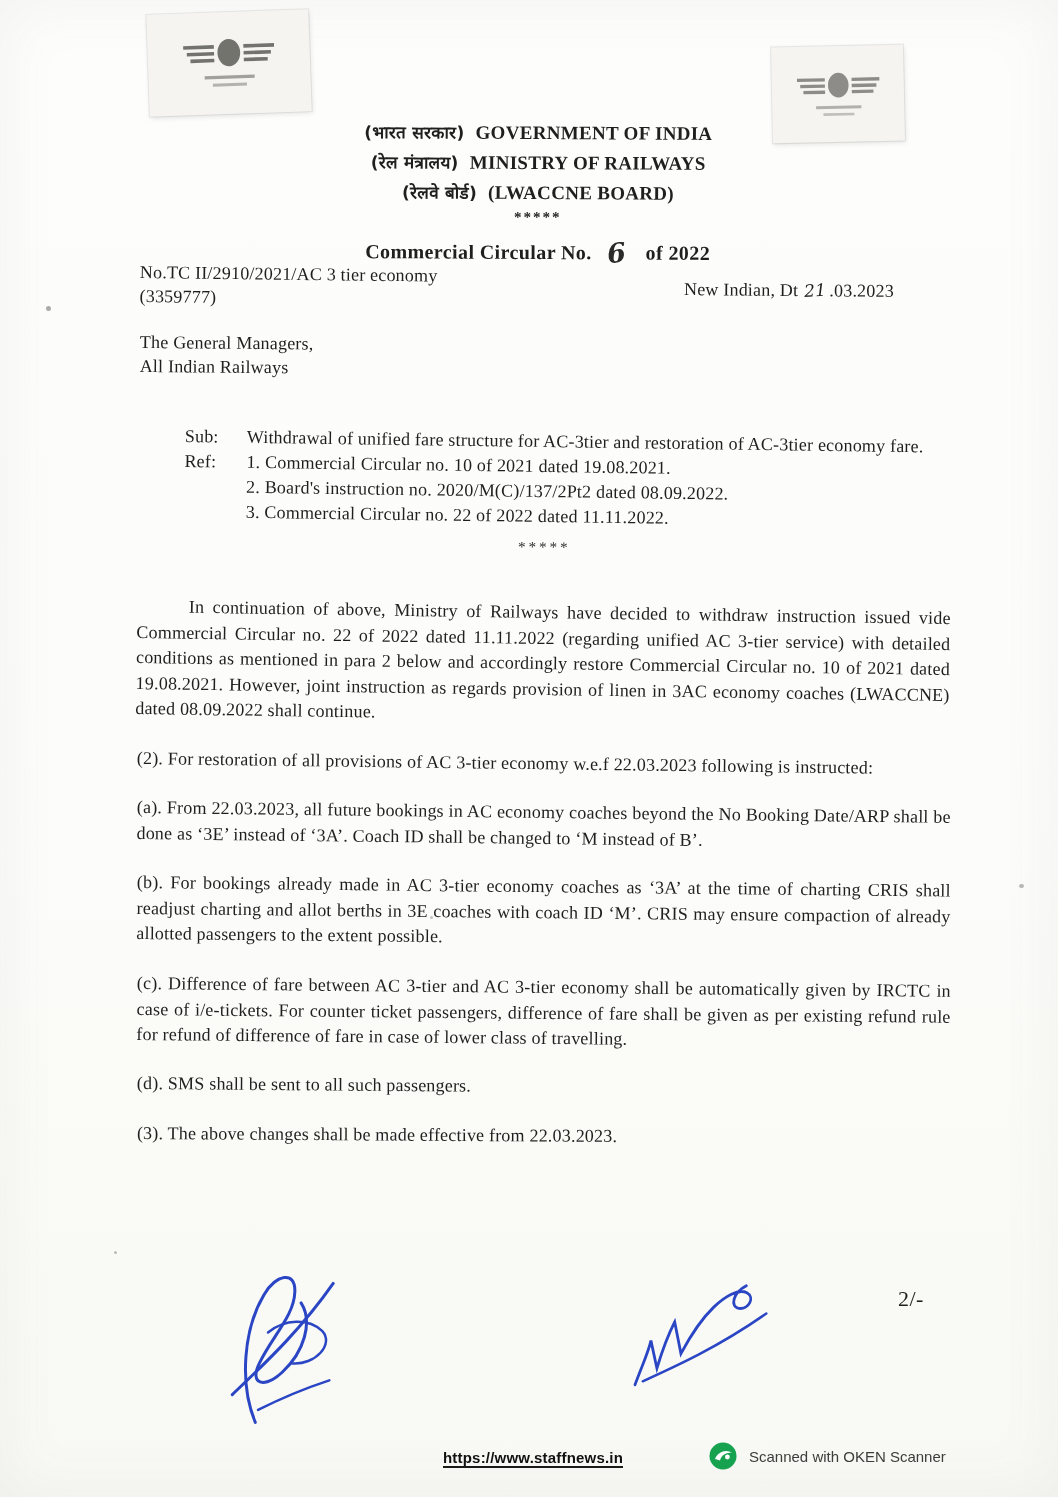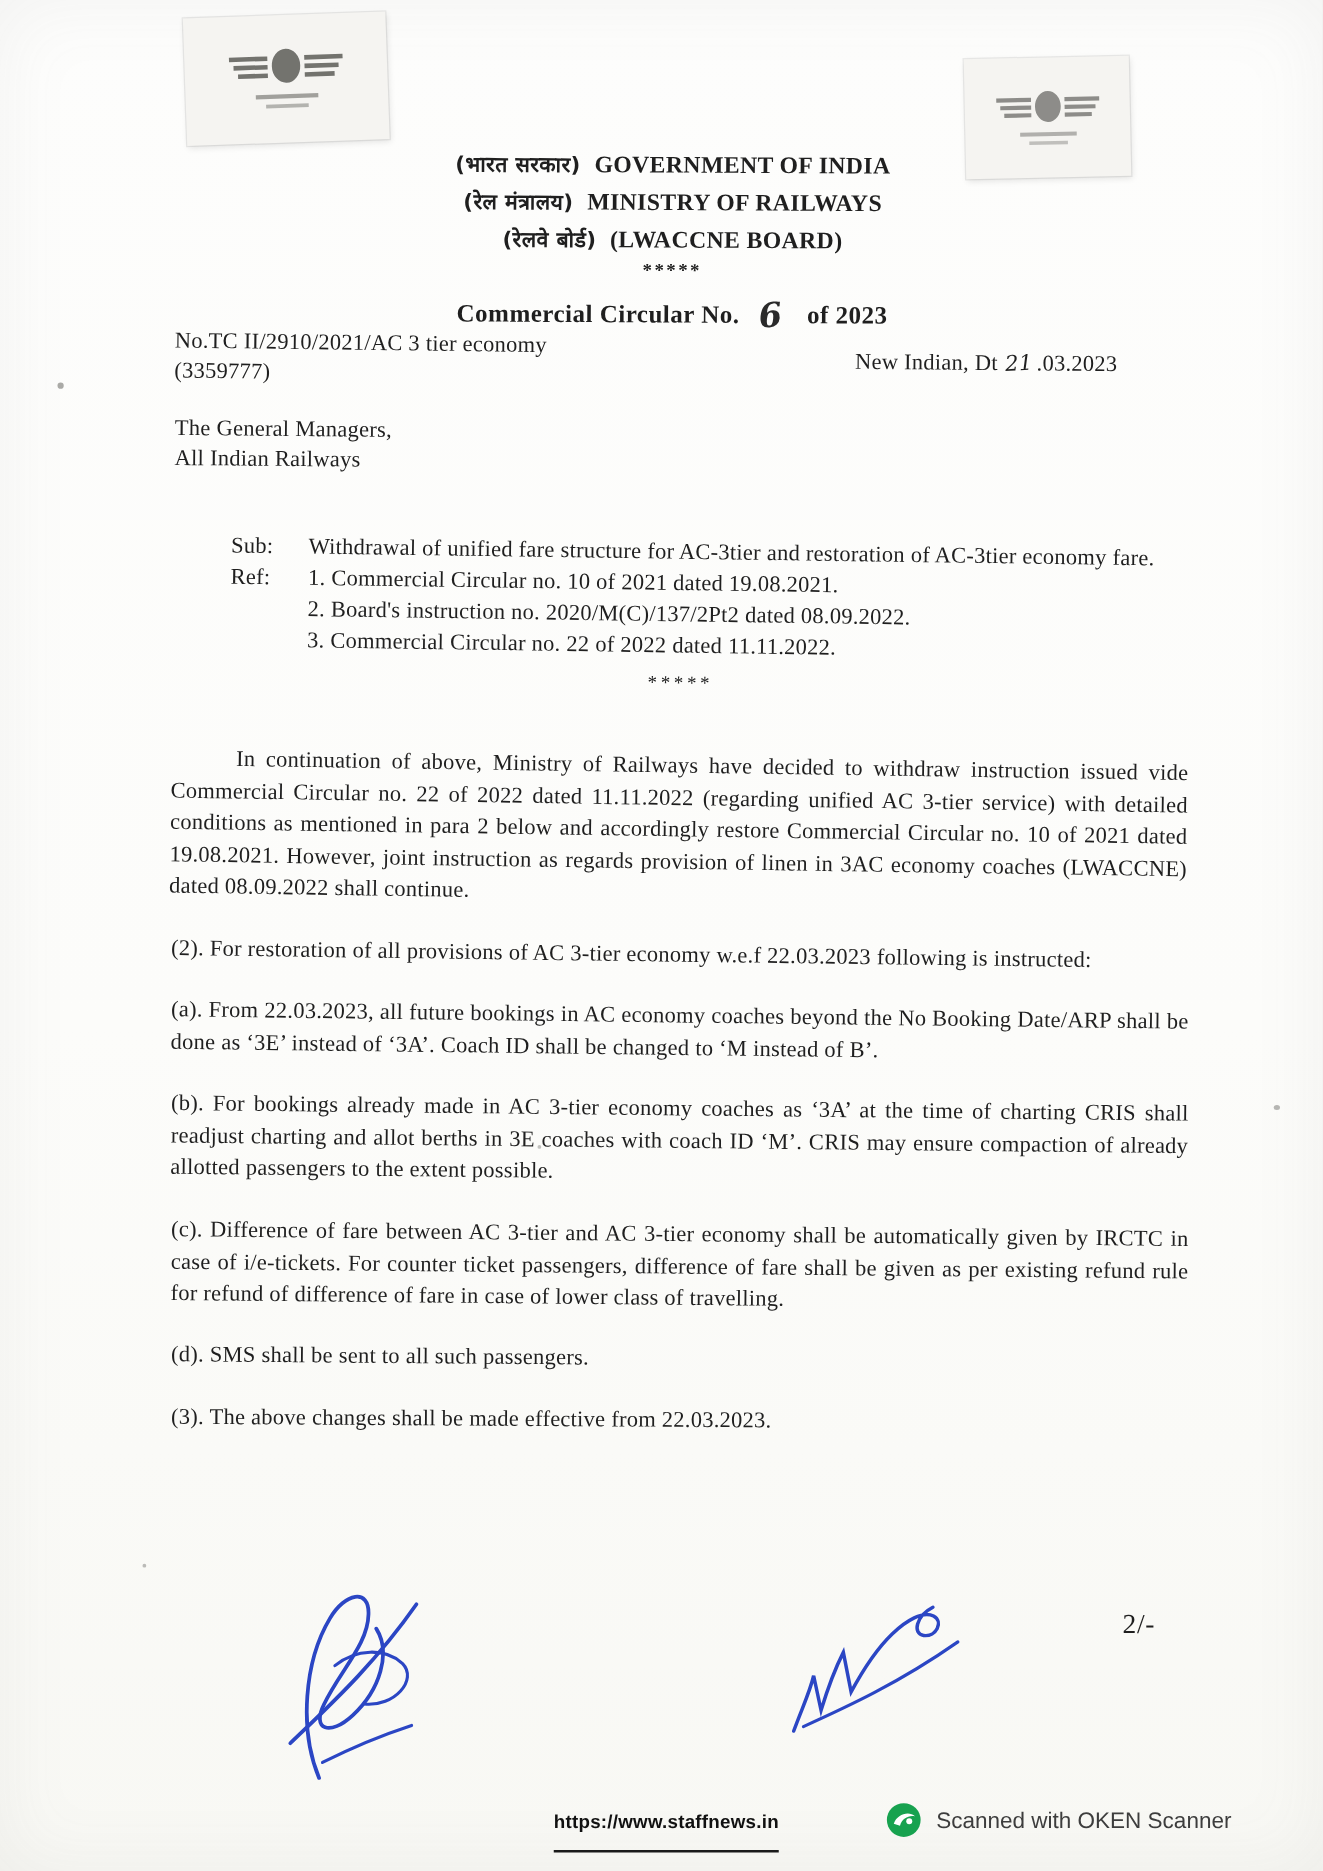--- a/index.html
+++ b/index.html
@@ -106,27 +106,27 @@
     font-size: 22px; letter-spacing: 0.5px;
   }
 
   
   .footer-url {
     position: absolute; left: 443px; top: 1449px;
     font-family: "Liberation Sans", sans-serif;
     font-weight: bold; font-size: 15px; color: #111;
     letter-spacing: 0.2px;
     border-bottom: 2px solid #1a1a1a;
-    padding-bottom: 14px;
+    padding-bottom: 0;
   }
   .oken {
     position: absolute; left: 708px; top: 1441px;
     display: flex; align-items: center; gap: 11px;
     font-family: "Liberation Sans", sans-serif;
-    font-size: 18px; color: #3d3d3d;
+    font-size: 15px; color: #3d3d3d;
   }
 
   
   .speck { position: absolute; background: #7e7e7a; border-radius: 50%; }
   .speck1 { left: 46px;  top: 306px;  width: 5px; height: 5px; opacity: 0.65; }
   .speck2 { left: 1019px; top: 884px; width: 5px; height: 4px; opacity: 0.55; }
   .speck3 { left: 114px; top: 1251px; width: 3px; height: 3px; opacity: 0.5; }
   .speck4 { left: 430px; top: 916px;  width: 3px; height: 3px; opacity: 0.45; }
 </style>
 </head>
@@ -175,21 +175,21 @@
       <span>MINISTRY OF RAILWAYS</span>
     </div>
     <div class="lh-line">
       <span class="hindi">(रेलवे बोर्ड)</span>
       <span>(LWACCNE BOARD)</span>
     </div>
     <div class="lh-stars">*****</div>
     <div class="circular-line">
       <span>Commercial Circular No.</span>
       <span class="hand circ-no">6</span>
-      <span>of 2023</span>
+      <span>of 2022</span>
     </div>
   </div>
 
   <div class="fileref">
     <div>No.TC II/2910/2021/AC 3 tier economy</div>
     <div>(3359777)</div>
   </div>
 
   <div class="dateline">
     <span>New Indian, Dt</span><span class="hand hand-day">21</span><span>.03.2023</span>

